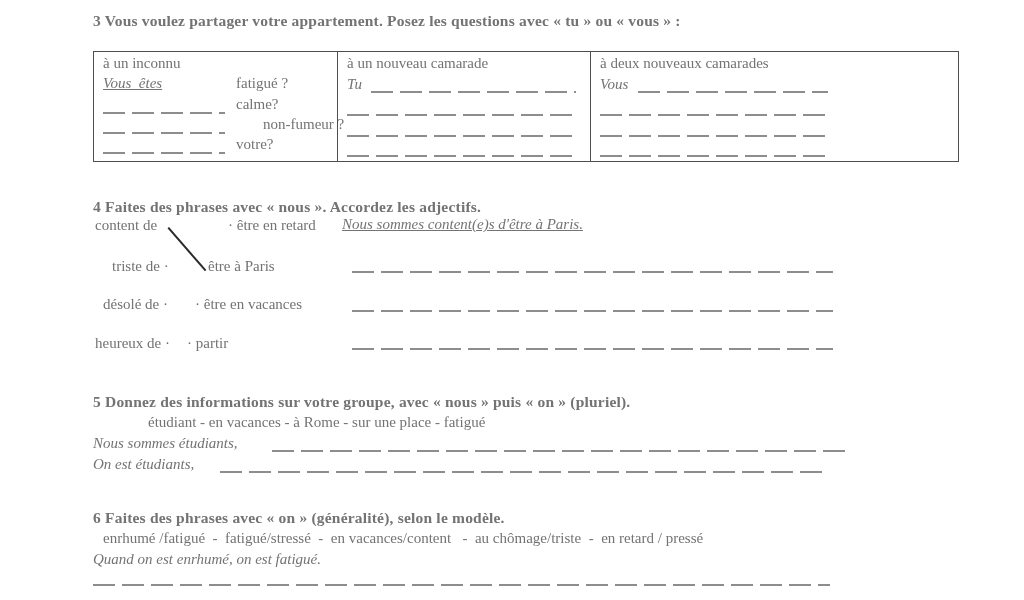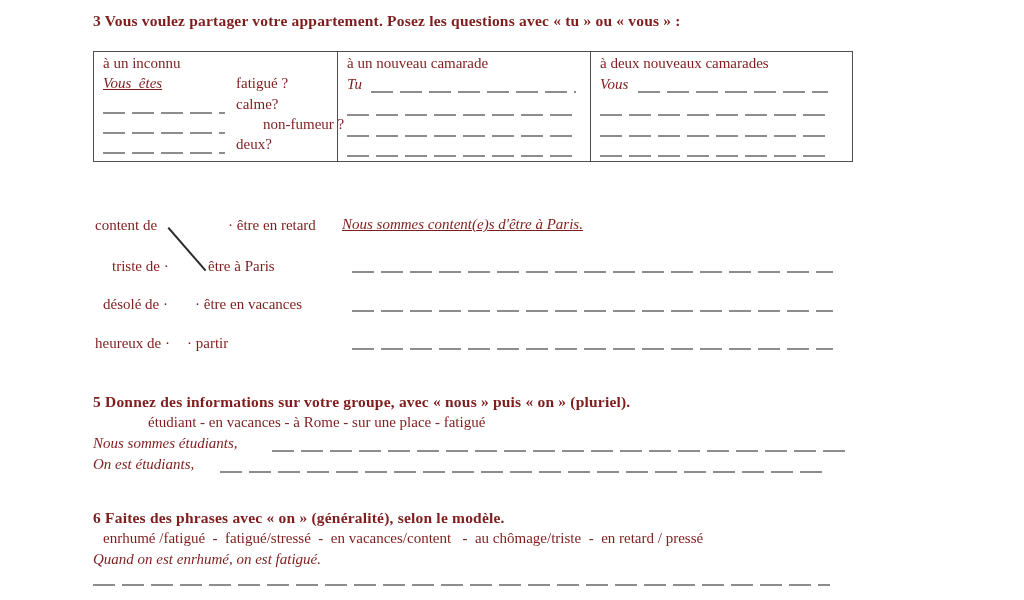--- a/index.html
+++ b/index.html
@@ -1,31 +1,31 @@
 <!DOCTYPE html>
 <html><head>
 <meta charset="utf-8">
 <style>
   html,body { margin:0; padding:0; background:#e9e9e9; }
   .page {
     position:relative; width:1024px; height:600px; background:#ffffff;
     font-family:"Liberation Serif","DejaVu Serif",serif;
-    color:#7f1d1d; font-size:15px; overflow:hidden; margin:0 auto;
+    color:#737373; font-size:15px; overflow:hidden; margin:0 auto;
   }
   .abs { position:absolute; white-space:nowrap; }
   .it { font-style:italic; }
   .u { text-decoration:underline; }
   .pre { white-space:pre; }
   .title { font-size:15.5px; font-weight:bold; letter-spacing:0.2px; }
   .blank {
     position:absolute; height:2px;
     background:repeating-linear-gradient(90deg,#8d8d8d 0 22px,transparent 22px 29px);
   }
   .tableBox {
-    position:absolute; left:93px; top:51px; width:760px; height:111px;
+    position:absolute; left:93px; top:51px; width:866px; height:111px;
     border:1px solid #4f4f4f; box-sizing:border-box;padding-left:44px;
   }
   .colDivider { position:absolute; top:0; bottom:0; width:1px; background:#4f4f4f; }
   .connector {
     position:absolute; left:169px; top:227px; width:57px; height:1.6px;
     background:#2a2a2a; transform-origin:0 0; transform:rotate(49deg);
   }
 </style>
 </head>
 <body>
@@ -39,37 +39,38 @@
     <div class="colDivider" style="left:496px;"></div>
 
     <div class="abs" style="left:9px; top:3px;">à un inconnu</div>
     <div class="abs it u pre" style="left:9px; top:23px;">Vous  êtes</div>
     <div class="blank" style="left:9px; top:60px; width:122px;"></div>
     <div class="blank" style="left:9px; top:80px; width:122px;"></div>
     <div class="blank" style="left:9px; top:100px; width:122px;"></div>
     <div class="abs" style="left:142px; top:23px;">fatigué ?</div>
     <div class="abs" style="left:142px; top:44px;">calme?</div>
     <div class="abs" style="left:142px; top:64px;margin-left:27px;">non-fumeur ?</div>
-    <div class="abs" style="left:142px; top:84px;">deux?</div>
+    <div class="abs" style="left:142px; top:84px;">votre?</div>
 
     <div class="abs" style="left:253px; top:3px;">à un nouveau camarade</div>
     <div class="abs it" style="left:253px; top:24px;">Tu</div>
     <div class="blank" style="left:277px; top:39px; width:205px;"></div>
     <div class="blank" style="left:253px; top:62px; width:229px;"></div>
     <div class="blank" style="left:253px; top:83px; width:229px;"></div>
     <div class="blank" style="left:253px; top:103px; width:229px;"></div>
 
     <div class="abs" style="left:506px; top:3px;">à deux nouveaux camarades</div>
     <div class="abs it" style="left:506px; top:24px;">Vous</div>
     <div class="blank" style="left:544px; top:39px; width:190px;"></div>
     <div class="blank" style="left:506px; top:62px; width:228px;"></div>
     <div class="blank" style="left:506px; top:83px; width:228px;"></div>
     <div class="blank" style="left:506px; top:103px; width:228px;"></div>
   </div>
 
+  <div class="abs title" style="left:93px; top:198px;">4  Faites des phrases avec « nous ». Accordez les adjectifs.</div>
 
   <div class="abs" style="left:95px; top:217px;">content de</div>
   <div class="abs" style="left:228px; top:217px;">· être en retard</div>
   <div class="abs it u" style="left:342px; top:216px;">Nous sommes content(e)s d'être à Paris.</div>
   <div class="connector"></div>
 
   <div class="abs" style="left:112px; top:258px;">triste de ·</div>
   <div class="abs" style="left:208px; top:258px;">être à Paris</div>
   <div class="blank" style="left:352px; top:271px; width:481px;"></div>
 

